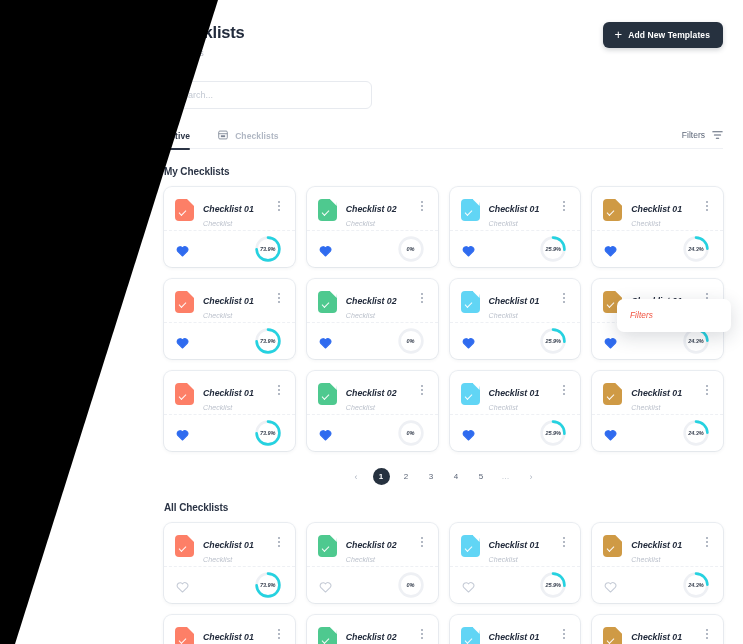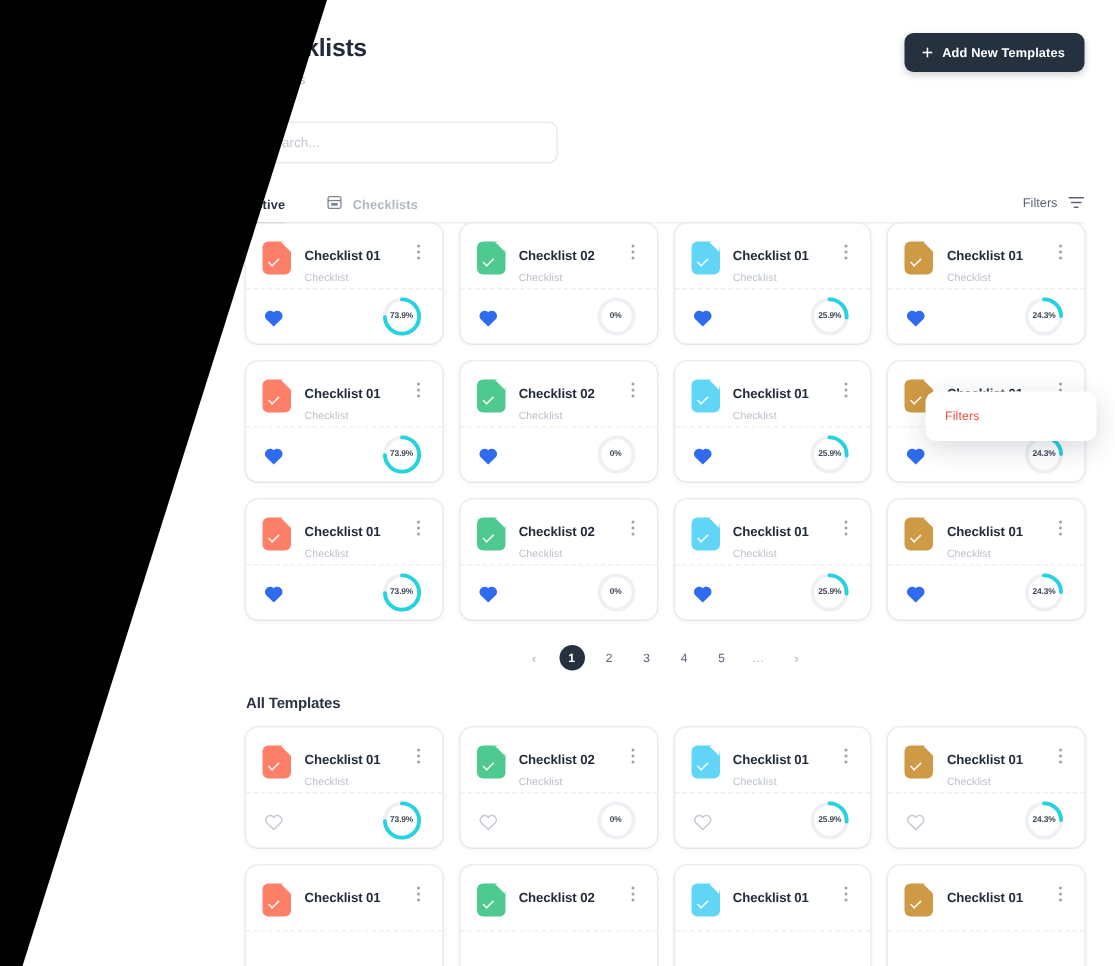--- a/index.html
+++ b/index.html
@@ -132,20 +132,21 @@
   }
 
   
   .card {
     position: relative;
     background: #ffffff;
     border-radius: 8px;
     box-shadow: 0 1px 4px rgba(40,50,70,.07), 0 0 0 1px rgba(235,238,243,.9);
     overflow: visible;
     height: 80px;
+    font-style: italic;
   }
   .card-top {
     display: flex;
     align-items: flex-start;
     padding: 11px 10px 0 11px;
     height: 44px;
     border-bottom: 1px dashed #eef0f4;
     position: relative;
   }
   .file-icon {
@@ -295,20 +296,21 @@
           <svg width="11" height="10" viewBox="0 0 14 12">
             <line x1="1" y1="2" x2="13" y2="2" stroke="#5b6577" stroke-width="1.3" stroke-linecap="round"></line>
             <line x1="3" y1="6" x2="11" y2="6" stroke="#5b6577" stroke-width="1.3" stroke-linecap="round"></line>
             <line x1="5.5" y1="10" x2="8.5" y2="10" stroke="#5b6577" stroke-width="1.3" stroke-linecap="round"></line>
           </svg>
         </span>
       </div>
     </div>
 
     <div id="sections-host">
+        <div class="section-title">My Checklists</div>
         <div class="grid">
           <div class="card">
             <div class="card-top">
               <span class="file-icon">
                 <span class="body" style="background:#fd7f67"></span>
                 <span class="fold"></span>
                 <span class="tick"></span>
               </span>
               <span class="card-text"><span class="card-title">Checklist 01</span><span class="card-sub" style="display:block">Checklist</span></span>
               <span class="kebab">
@@ -635,21 +637,21 @@
         <div class="pagination">
           <span class="pg arrow">‹</span>
           <span class="pg active">1</span>
           <span class="pg">2</span>
           <span class="pg">3</span>
           <span class="pg">4</span>
           <span class="pg">5</span>
           <span class="pg dots">…</span>
           <span class="pg arrow">›</span>
         </div>
-        <div class="section-title">All Templates</div>
+        <div class="section-title">All Checklists</div>
         <div class="grid">
           <div class="card">
             <div class="card-top">
               <span class="file-icon">
                 <span class="body" style="background:#fd7f67"></span>
                 <span class="fold"></span>
                 <span class="tick"></span>
               </span>
               <span class="card-text"><span class="card-title">Checklist 01</span><span class="card-sub" style="display:block">Checklist</span></span>
               <span class="kebab">

